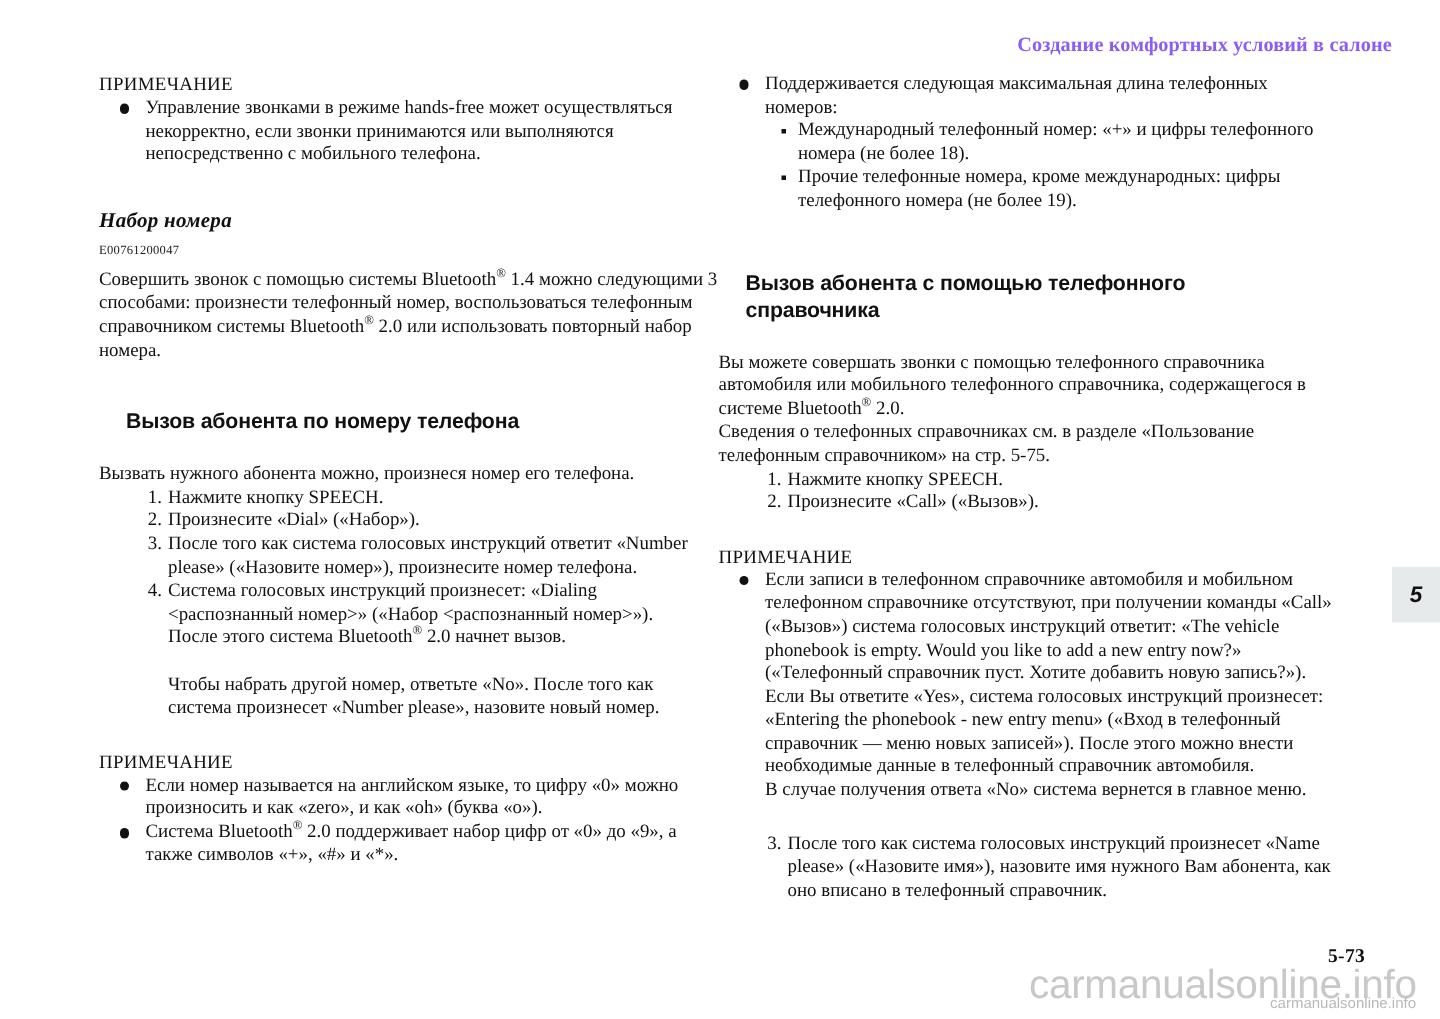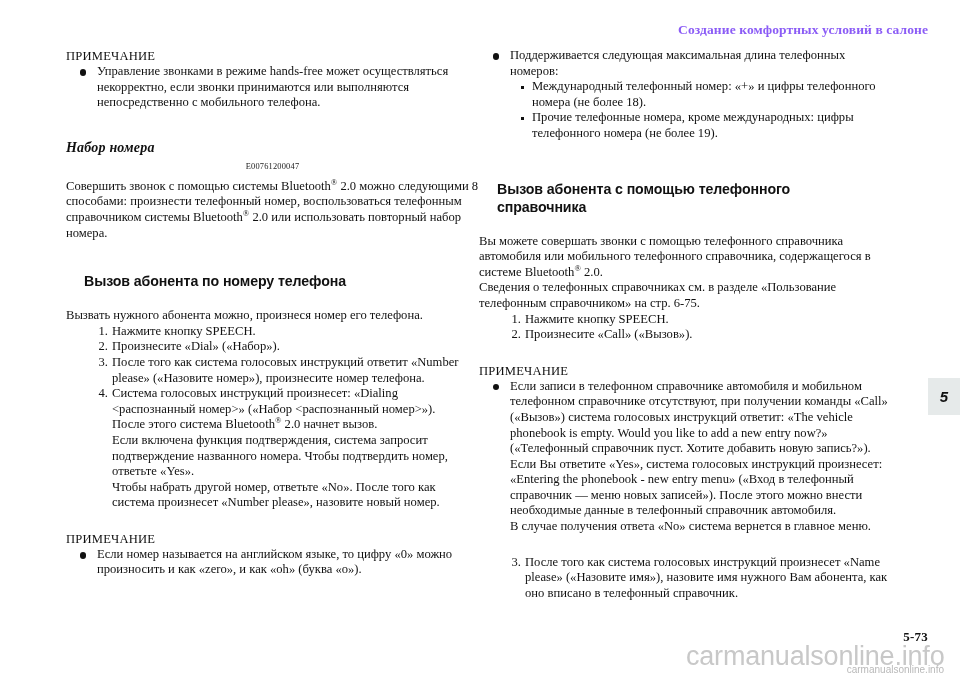--- a/index.html
+++ b/index.html
@@ -74,21 +74,21 @@
   h3.sub-title {
     margin: 18px;
     font-family: "Liberation Sans", "DejaVu Sans", sans-serif;
     font-weight: bold;
     font-size: 14.2px;
     line-height: 18px;
     letter-spacing: -0.1px;
   }
 
   .doc-code {
-    text-align: center;
+    text-align: left;
     font-size: 8.4px;
     line-height: 10px;
     letter-spacing: 0.2px;
     color: #1a1a1a;
     margin-top: 3px;
   }
 
   .note-head {
     font-size: 12.6px;
     line-height: 16px;
@@ -192,21 +192,21 @@
     font-family: "Liberation Sans", "DejaVu Sans", sans-serif;
     font-weight: bold;
     font-style: italic;
     font-size: 15px;
     color: #111;
   }
 
   
   .page-number {
     position: absolute;
-    right: 32px;
+    right: 50px;
     bottom: 34px;
     font-family: "Liberation Serif", "DejaVu Serif", serif;
     font-weight: bold;
     font-size: 13px;
     letter-spacing: 0.2px;
     color: #111;
   }
 
   .watermark-big {
     position: absolute;
@@ -246,46 +246,47 @@
       </ul>
 
       <div class="gap-xl"></div>
 
       <h2 class="section-title">Набор номера</h2>
 
       <div class="doc-code">E00761200047</div>
 
       <div class="gap-s"></div>
 
-      <p class="body-text"><span>Совершить звонок с помощью системы Bluetooth</span><sup class="reg">®</sup><span> 2.0 можно следующими 8 способами: произнести телефонный номер, воспользоваться телефонным справочником системы Bluetooth</span><sup class="reg">®</sup><span> 2.0 или использовать повторный набор номера.</span></p>
+      <p class="body-text"><span>Совершить звонок с помощью системы Bluetooth</span><sup class="reg">®</sup><span> 1.4 можно следующими 3 способами: произнести телефонный номер, воспользоваться телефонным справочником системы Bluetooth</span><sup class="reg">®</sup><span> 2.0 или использовать повторный набор номера.</span></p>
 
       <div class="gap-m"></div>
 
       <h3 class="sub-title">Вызов абонента по номеру телефона</h3>
 
       <p class="body-text">Вызвать нужного абонента можно, произнеся номер его телефона.</p>
 
       <ol class="numbered">
         <li>Нажмите кнопку SPEECH.</li>
         <li>Произнесите «Dial» («Набор»).</li>
         <li>После того как система голосовых инструкций ответит «Number please» («Назовите номер»), произнесите номер телефона.</li>
         <li>
           <span>Система голосовых инструкций произнесет: «Dialing &lt;распознанный номер&gt;» («Набор &lt;распознанный номер&gt;»).</span>
           <span class="sub-para"><br><span>После этого система Bluetooth</span><sup class="reg">®</sup><span> 2.0 начнет вызов.</span></span>
-          <br><span>Если включена функция подтверждения, система запросит подтверждение названного номера. Чтобы подтвердить номер, ответьте «Yes».</span>
+          <br>
           <br><span>Чтобы набрать другой номер, ответьте «No». После того как система произнесет «Number please», назовите новый номер.</span>
         </li>
       </ol>
 
       <div class="gap-l"></div>
 
       <div class="note-head">ПРИМЕЧАНИЕ</div>
 
       <ul class="bullets">
         <li>Если номер называется на английском языке, то цифру «0» можно произносить и как «zero», и как «oh» (буква «о»).</li>
+        <li><span>Система Bluetooth</span><sup class="reg">®</sup><span> 2.0 поддерживает набор цифр от «0» до «9», а также символов «+», «#» и «*».</span></li>
       </ul>
 
     </div>
 
     <div class="col">
 
       <ul class="bullets">
         <li>
           <span>Поддерживается следующая максимальная длина телефонных номеров:</span>
           <ul class="subbullets">
@@ -294,21 +295,21 @@
           </ul>
         </li>
       </ul>
 
       <div class="gap-l"></div>
 
       <h3 class="sub-title">Вызов абонента с помощью телефонного справочника</h3>
 
       <p class="body-text"><span>Вы можете совершать звонки с помощью телефонного справочника автомобиля или мобильного телефонного справочника, содержащегося в системе Bluetooth</span><sup class="reg">®</sup><span> 2.0.</span></p>
 
-      <p class="body-text">Сведения о телефонных справочниках см. в разделе «Пользование телефонным справочником» на стр. 6-75.</p>
+      <p class="body-text">Сведения о телефонных справочниках см. в разделе «Пользование телефонным справочником» на стр. 5-75.</p>
 
       <ol class="numbered">
         <li>Нажмите кнопку SPEECH.</li>
         <li>Произнесите «Call» («Вызов»).</li>
       </ol>
 
       <div class="gap-l"></div>
 
       <div class="note-head">ПРИМЕЧАНИЕ</div>
 

